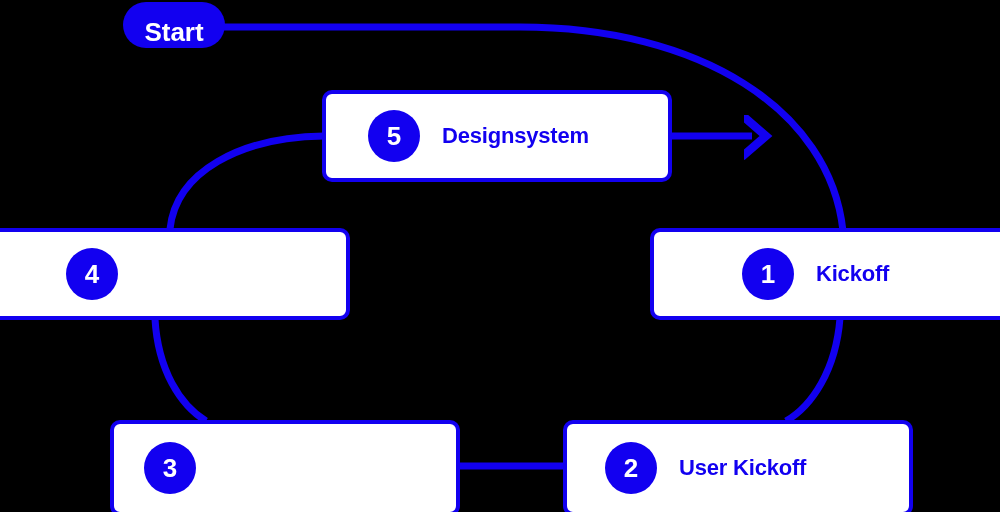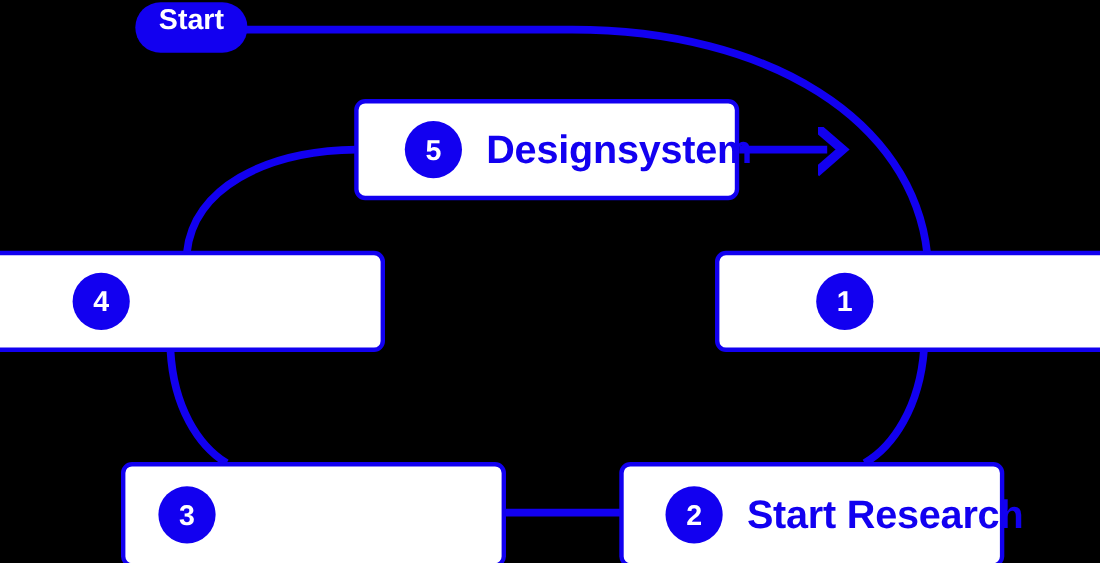--- a/index.html
+++ b/index.html
@@ -42,39 +42,39 @@
     font-size: 26px;
     font-weight: 700;
     display: flex;
     align-items: center;
     justify-content: center;
     flex: 0 0 auto;
     letter-spacing: 0;
   }
   .node-label {
     color: #1200f0;
-    font-size: 36px;
+    font-size: 22px;
     font-weight: 700;
     margin-left: 22px;
     white-space: nowrap;
     letter-spacing: -0.2px;
   }
   .start-pill {
     position: absolute;
     left: 123px;
     top: 2px;
     width: 102px;
     height: 46px;
     border-radius: 23px;
     background: #1200f0;
     color: #ffffff;
     font-size: 26px;
     font-weight: 700;
     display: flex;
-    align-items: flex-start;
+    align-items: flex-end;
     justify-content: center;
     z-index: 4;
   }
   
   #node-5 { left: 322px; top: 90px;  width: 350px; height: 92px; padding-left: 42px; }
   #node-4 { left: -12px; top: 228px; width: 362px; height: 92px; padding-left: 74px; }
   #node-1 { left: 650px; top: 228px; width: 362px; height: 92px; padding-left: 88px; }
   #node-3 { left: 110px; top: 420px; width: 350px; height: 96px; padding-left: 30px; }
   #node-2 { left: 563px; top: 420px; width: 350px; height: 96px; padding-left: 38px; }
 </style>
@@ -111,24 +111,25 @@
     <span class="badge">5</span>
     <span class="node-label">Designsystem</span>
   </div>
 
   <div class="node" id="node-4">
     <span class="badge">4</span>
   </div>
 
   <div class="node" id="node-1">
     <span class="badge">1</span>
+    <span class="node-label">Kickoff</span>
   </div>
 
   <div class="node" id="node-3">
     <span class="badge">3</span>
   </div>
 
   <div class="node" id="node-2">
     <span class="badge">2</span>
-    <span class="node-label">Start Research</span>
+    <span class="node-label">User Kickoff</span>
   </div>
 
 </div>
 
 </body></html>

